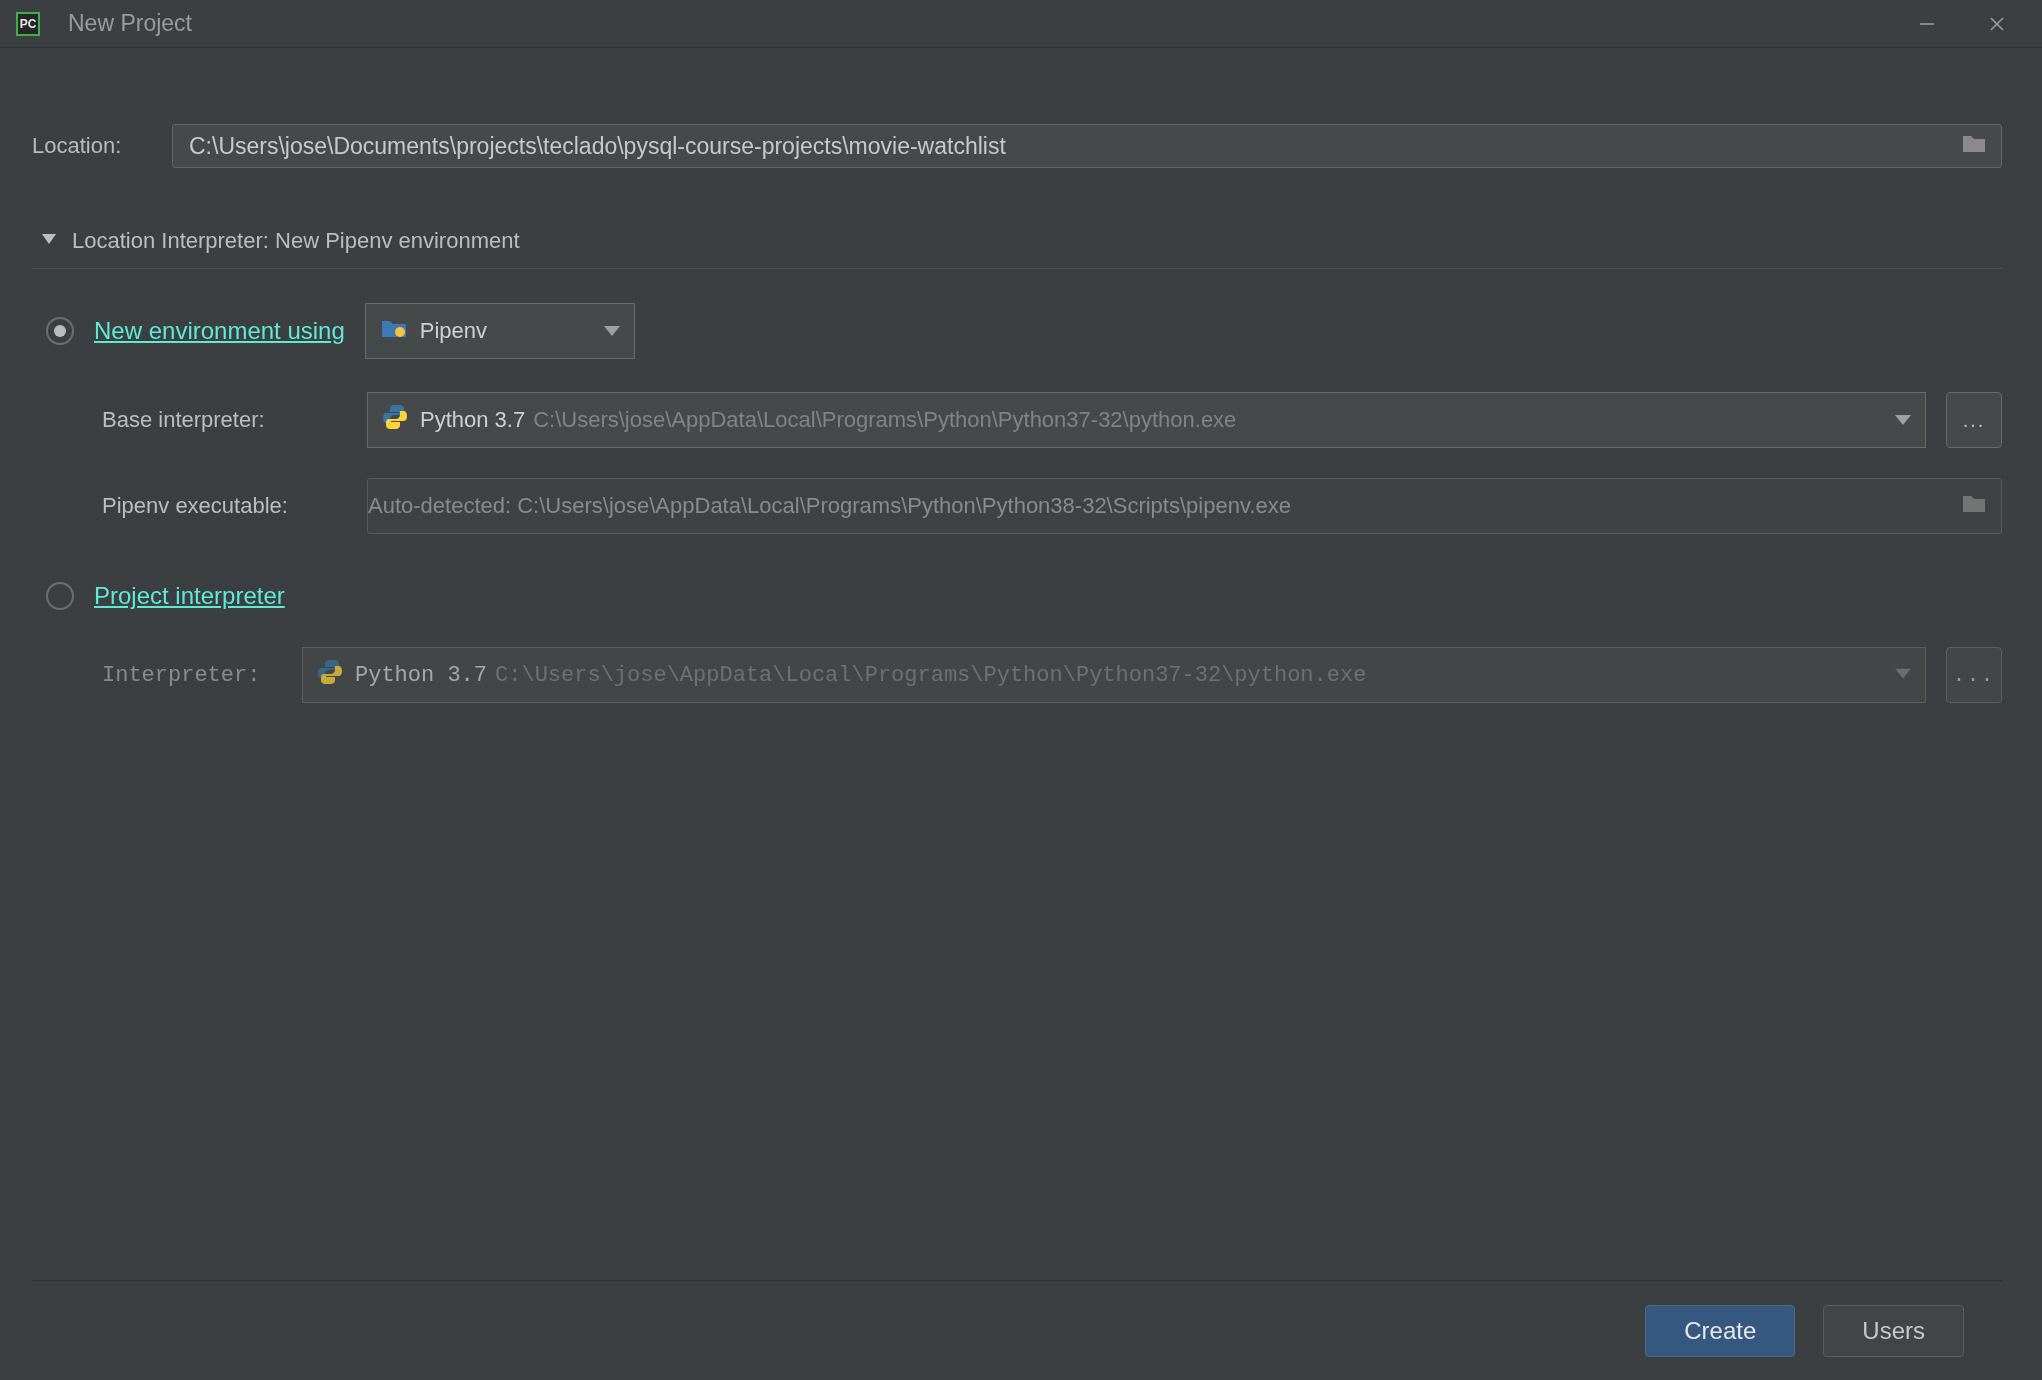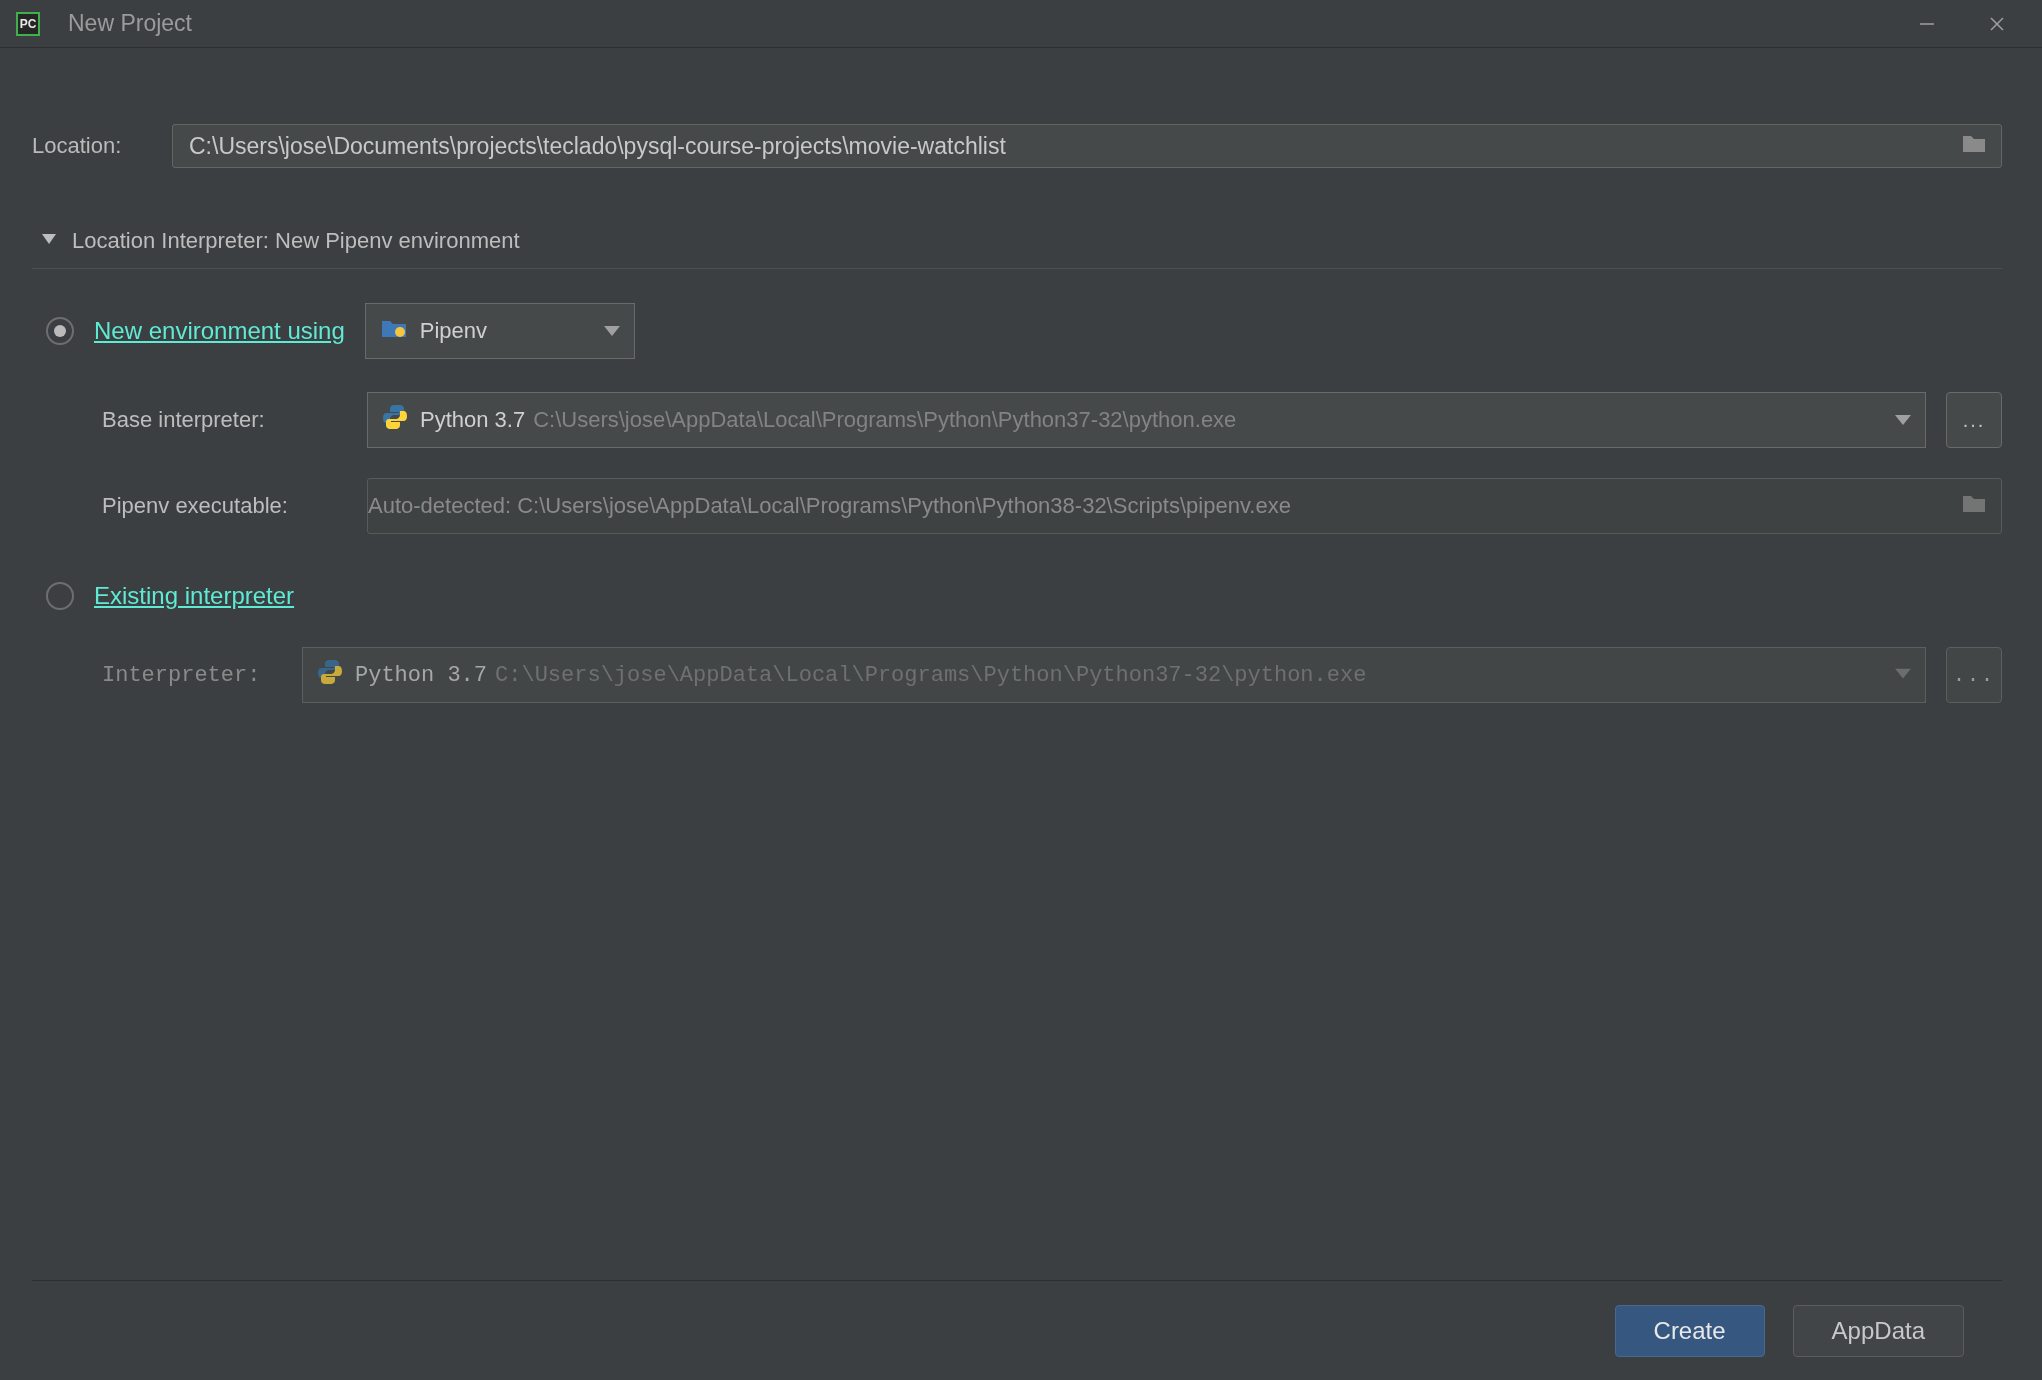--- a/index.html
+++ b/index.html
@@ -254,21 +254,21 @@
             </span>
           </div>
         </div>
 
       </div>
     </div>
 
     <div class="existing">
       <div class="radio-row">
         <div class="radio"></div>
-        <div class="radio-label">Existing interpreter</div>
+        <div class="radio-label">Project interpreter</div>
       </div>
       <div class="sub-row">
         <div class="sub-label2">Interpreter:</div>
         <div class="wide-dropdown">
           <span class="py-icon">
             <svg width="26" height="26" viewBox="0 0 26 26">
                 <path d="M13 1c-4 0-5 2-5 4v3h9v1H5c-3 0-4 2-4 5s1 5 4 5h3v-4c0-2 2-4 4-4h7c2 0 3-1 3-3V5c0-2-1-4-5-4z" fill="#3874a4"></path>
                 <path d="M13 25c4 0 5-2 5-4v-3H9v-1h12c3 0 4-2 4-5s-1-5-4-5h-3v4c0 2-2 4-4 4H7c-2 0-3 1-3 3v3c0 2 1 4 5 4z" fill="#ffd43b"></path>
               </svg>
           </span>
@@ -279,17 +279,17 @@
                 <polygon points="0,0 16,0 8,10" fill="#808080"></polygon>
               </svg>
           </span>
         </div>
         <div class="ellipsis-btn">...</div>
       </div>
     </div>
 
     <div class="footer">
       <div class="btn btn-primary">Create</div>
-      <div class="btn btn-secondary">AppData</div>
+      <div class="btn btn-secondary">Users</div>
     </div>
 
   </div>
 </div>
 
 </body></html>

